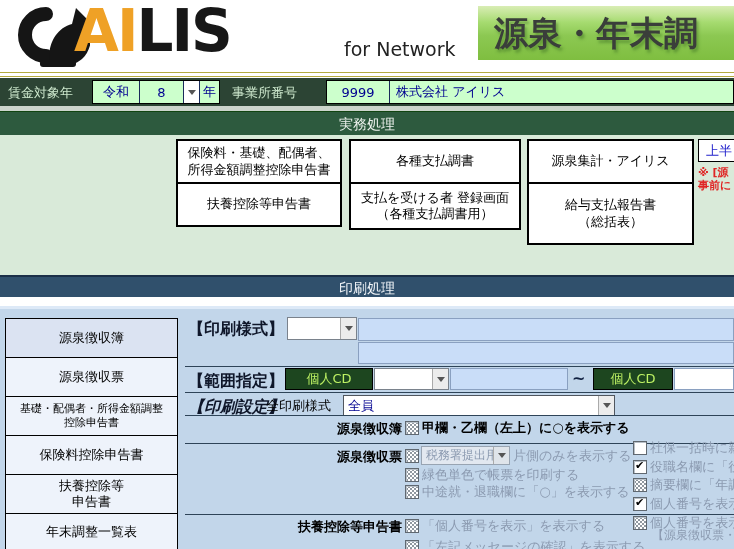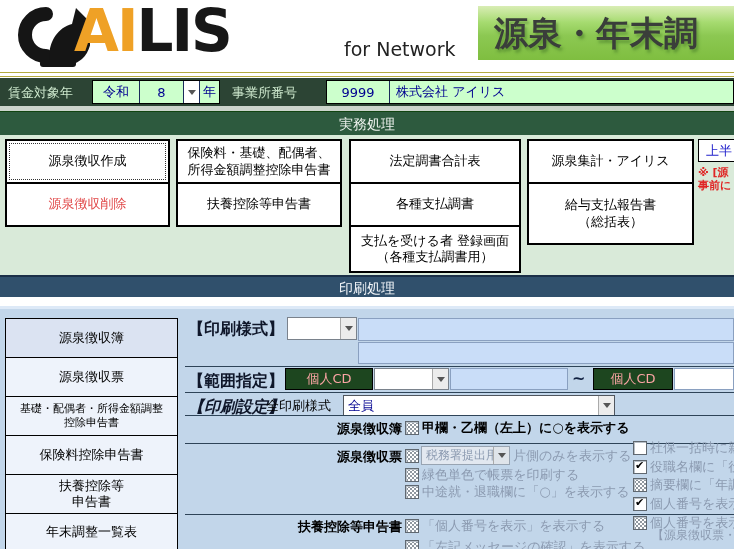--- a/index.html
+++ b/index.html
@@ -47,21 +47,21 @@
   .note-warning{position:absolute;left:698px;top:31px;color:#E02525;font-size:11px;font-weight:bold;line-height:13px;white-space:nowrap;}
   
   .print-panel{position:absolute;left:0;top:309px;width:734px;height:240px;background:#C2D6EA;overflow:hidden;}
   .sitem{position:absolute;left:5px;width:173px;border:1px solid #000;background:#EEF3FB;display:flex;align-items:center;
     justify-content:center;text-align:center;white-space:pre-line;font-size:13px;line-height:1.25;box-sizing:border-box;cursor:default;}
   .sitem-active{background:#DBE3F2;}
   .plabel{position:absolute;font-size:16px;font-weight:bold;color:#0f172a;white-space:nowrap;}
   .bluefield{position:absolute;background:#C9DDF8;border:1px solid #8AA0C0;box-sizing:border-box;}
   .whitefield{position:absolute;background:#fff;border:1px solid #8AA0C0;box-sizing:border-box;}
   .sep{position:absolute;left:185px;width:549px;height:1px;background:#2E4458;}
-  .chip{position:absolute;height:22px;background:#1D461F;border:1px solid #000;color:#fca5a5;font-size:13px;
+  .chip{position:absolute;height:22px;background:#1D461F;border:1px solid #000;color:#bef264;font-size:13px;
     display:flex;align-items:center;justify-content:center;box-sizing:border-box;}
   .ddl{position:absolute;background:#fff;border:1px solid #7A828C;display:flex;box-sizing:border-box;}
   .ddl-main{flex:1;display:flex;align-items:center;padding-left:4px;font-size:13px;color:#000090;overflow:hidden;white-space:nowrap;}
   .ddl-chevbtn{width:15px;background:#ECECEC;border-left:1px solid #AAA;display:flex;align-items:center;justify-content:center;}
   .ddl-gray{background:#E2E8F0;border-color:#98A4B2;}
   .ddl-gray .ddl-main{color:#8B9AB0;font-size:12px;}
   .ddl-gray .ddl-chevbtn{background:#DFE4EA;}
   .tilde{position:absolute;font-size:16px;font-weight:bold;color:#102040;}
   .grp{position:absolute;left:187px;width:215px;text-align:right;font-weight:bold;font-size:13px;color:#000;white-space:nowrap;}
   .cb{position:absolute;width:12px;height:12px;border:1px solid #606870;background:#fff;box-sizing:content-box;
@@ -101,31 +101,26 @@
     <span class="ib-label" style="left:232px;">事業所番号</span>
     <div class="ib-group" style="left:326px;width:408px;">
       <div class="ib-cell" style="width:62px;">9999</div>
       <div class="ib-cell ib-name" style="flex:1;">株式会社 アイリス</div>
     </div>
   </div>
   <div class="gapline"></div>
 
   <div class="secbar secbar-green">実務処理</div>
   <div class="btn-panel">
-    <div class="bcol" style="left:5px;width:165px;">
-      <button class="pbtn pbtn-focus" style="height:45px;">源泉徴収作成</button>
-      <button class="pbtn pbtn-danger" style="height:45px;">源泉徴収削除</button>
-    </div>
     <div class="bcol" style="left:176px;width:166px;">
       <button class="pbtn" style="height:45px;">保険料・基礎、配偶者、
 所得金額調整控除申告書</button>
       <button class="pbtn" style="height:45px;">扶養控除等申告書</button>
     </div>
     <div class="bcol" style="left:349px;width:172px;">
-      <button class="pbtn" style="height:45px;">法定調書合計表</button>
       <button class="pbtn" style="height:45px;">各種支払調書</button>
       <button class="pbtn" style="height:48px;">支払を受ける者 登録画面
 （各種支払調書用）</button>
     </div>
     <div class="bcol" style="left:527px;width:167px;">
       <button class="pbtn" style="height:45px;">源泉集計・アイリス</button>
       <button class="pbtn" style="height:63px;">給与支払報告書
 （総括表）</button>
     </div>
     <div class="note-box">上半</div>

